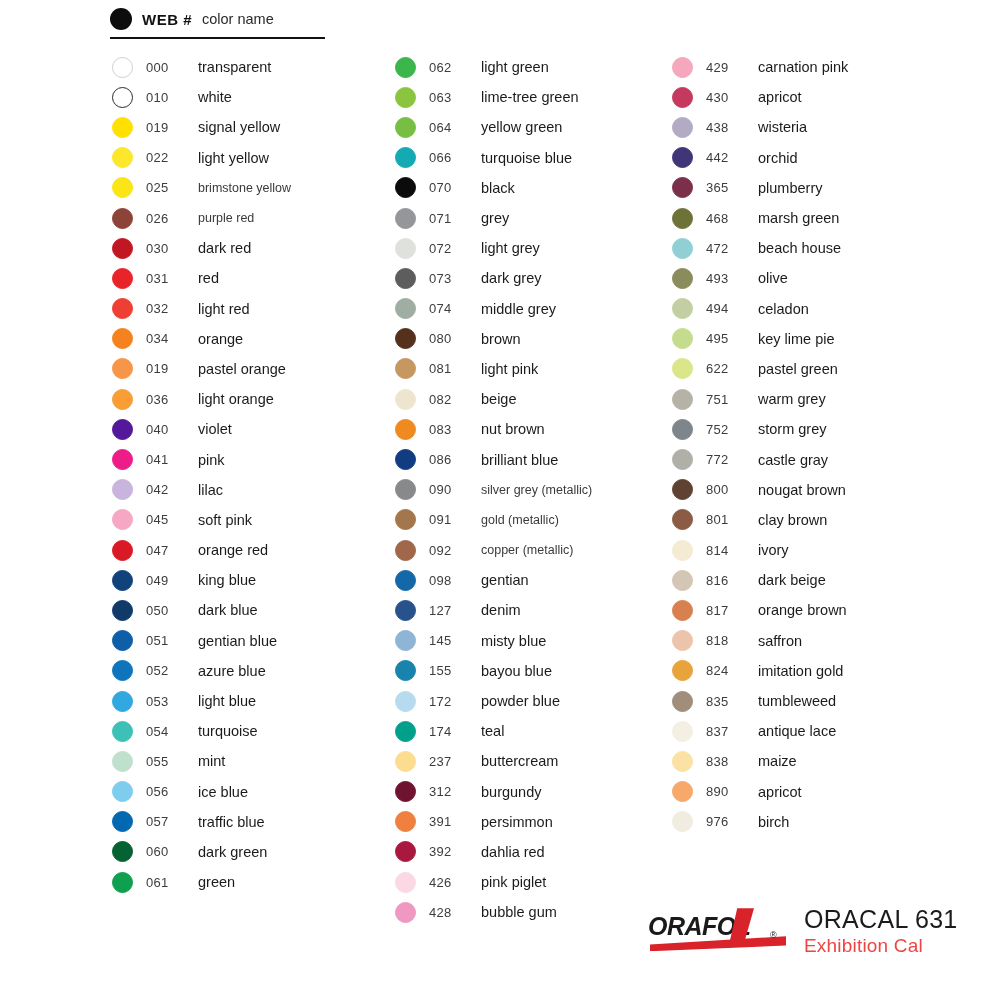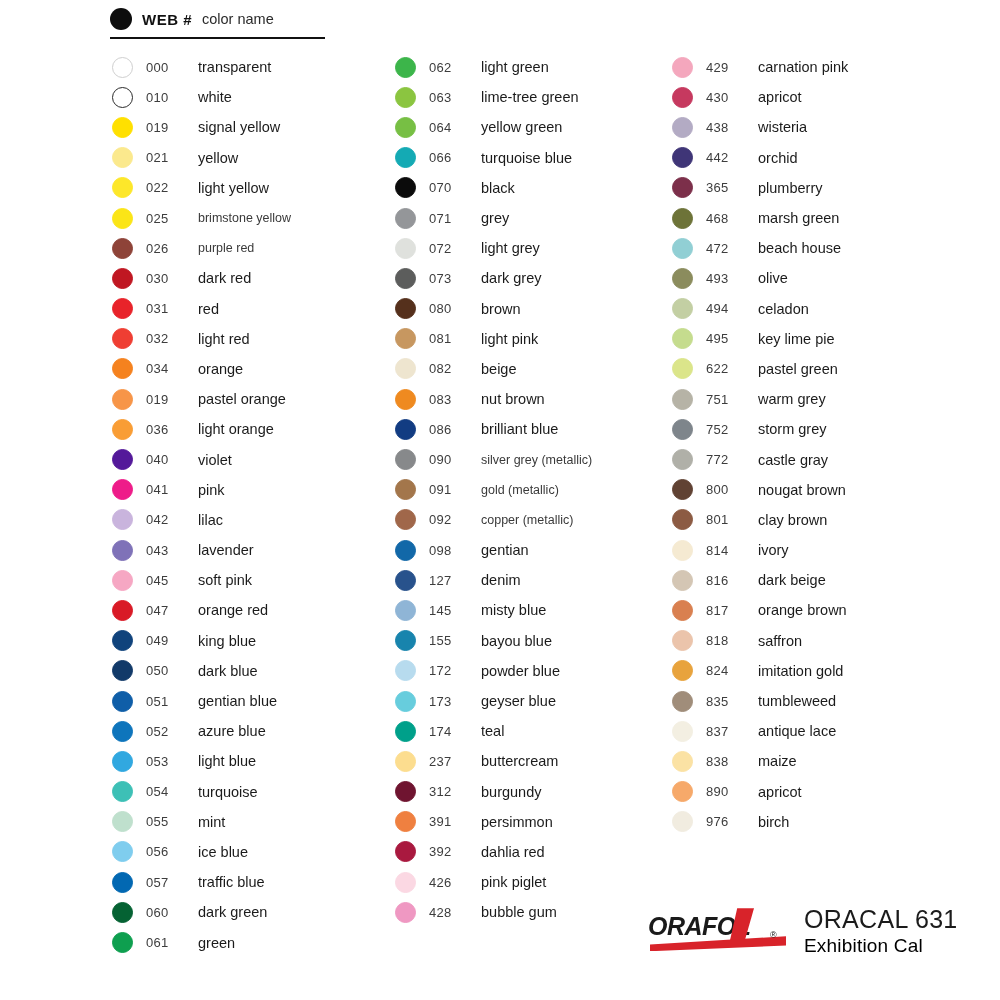--- a/index.html
+++ b/index.html
@@ -150,21 +150,21 @@
     padding-left: 14px;
   }
   .logo-title {
     font-size: 25px;
     color: #1b1b1b;
     letter-spacing: 0.3px;
     line-height: 1.15;
   }
   .logo-sub {
     font-size: 19px;
-    color: #000000;
+    color: #ef4444;
     letter-spacing: 0.2px;
     line-height: 1.25;
   }
 </style>
 </head>
 <body>
 
 <div class="sheet">
 
   <div class="header">
@@ -186,25 +186,20 @@
         <span class="swatch" style="background: rgb(255, 255, 255); border: 1px solid rgb(43, 43, 43);"></span>
         <span class="code">010</span>
         <span class="cname">white</span>
       </div>
       <div class="swatch-row">
         <span class="swatch" style="background: rgb(255, 224, 0); border: 1px solid rgb(255, 224, 0);"></span>
         <span class="code">019</span>
         <span class="cname">signal yellow</span>
       </div>
       <div class="swatch-row">
-        <span class="swatch" style="background: rgb(251, 233, 141); border: 1px solid rgb(251, 233, 141);"></span>
-        <span class="code">021</span>
-        <span class="cname">yellow</span>
-      </div>
-      <div class="swatch-row">
         <span class="swatch" style="background: rgb(253, 231, 42); border: 1px solid rgb(253, 231, 42);"></span>
         <span class="code">022</span>
         <span class="cname">light yellow</span>
       </div>
       <div class="swatch-row">
         <span class="swatch" style="background: rgb(251, 229, 23); border: 1px solid rgb(251, 229, 23);"></span>
         <span class="code">025</span>
         <span class="cname small">brimstone yellow</span>
       </div>
       <div class="swatch-row">
@@ -251,25 +246,20 @@
         <span class="swatch" style="background: rgb(238, 28, 137); border: 1px solid rgb(238, 28, 137);"></span>
         <span class="code">041</span>
         <span class="cname">pink</span>
       </div>
       <div class="swatch-row">
         <span class="swatch" style="background: rgb(201, 180, 221); border: 1px solid rgb(201, 180, 221);"></span>
         <span class="code">042</span>
         <span class="cname">lilac</span>
       </div>
       <div class="swatch-row">
-        <span class="swatch" style="background: rgb(127, 114, 184); border: 1px solid rgb(127, 114, 184);"></span>
-        <span class="code">043</span>
-        <span class="cname">lavender</span>
-      </div>
-      <div class="swatch-row">
         <span class="swatch" style="background: rgb(246, 167, 195); border: 1px solid rgb(246, 167, 195);"></span>
         <span class="code">045</span>
         <span class="cname">soft pink</span>
       </div>
       <div class="swatch-row">
         <span class="swatch" style="background: rgb(217, 26, 38); border: 1px solid rgb(217, 26, 38);"></span>
         <span class="code">047</span>
         <span class="cname">orange red</span>
       </div>
       <div class="swatch-row">
@@ -363,20 +353,25 @@
         <span class="swatch" style="background: rgb(223, 225, 221); border: 1px solid rgb(223, 225, 221);"></span>
         <span class="code">072</span>
         <span class="cname">light grey</span>
       </div>
       <div class="swatch-row">
         <span class="swatch" style="background: rgb(92, 93, 92); border: 1px solid rgb(92, 93, 92);"></span>
         <span class="code">073</span>
         <span class="cname">dark grey</span>
       </div>
       <div class="swatch-row">
+        <span class="swatch" style="background: rgb(159, 173, 163); border: 1px solid rgb(159, 173, 163);"></span>
+        <span class="code">074</span>
+        <span class="cname">middle grey</span>
+      </div>
+      <div class="swatch-row">
         <span class="swatch" style="background: rgb(85, 48, 28); border: 1px solid rgb(85, 48, 28);"></span>
         <span class="code">080</span>
         <span class="cname">brown</span>
       </div>
       <div class="swatch-row">
         <span class="swatch" style="background: rgb(199, 151, 96); border: 1px solid rgb(199, 151, 96);"></span>
         <span class="code">081</span>
         <span class="cname">light pink</span>
       </div>
       <div class="swatch-row">
@@ -426,25 +421,20 @@
       </div>
       <div class="swatch-row">
         <span class="swatch" style="background: rgb(24, 132, 173); border: 1px solid rgb(24, 132, 173);"></span>
         <span class="code">155</span>
         <span class="cname">bayou blue</span>
       </div>
       <div class="swatch-row">
         <span class="swatch" style="background: rgb(183, 219, 238); border: 1px solid rgb(183, 219, 238);"></span>
         <span class="code">172</span>
         <span class="cname">powder blue</span>
-      </div>
-      <div class="swatch-row">
-        <span class="swatch" style="background: rgb(103, 205, 221); border: 1px solid rgb(103, 205, 221);"></span>
-        <span class="code">173</span>
-        <span class="cname">geyser blue</span>
       </div>
       <div class="swatch-row">
         <span class="swatch" style="background: rgb(0, 160, 138); border: 1px solid rgb(0, 160, 138);"></span>
         <span class="code">174</span>
         <span class="cname">teal</span>
       </div>
       <div class="swatch-row">
         <span class="swatch" style="background: rgb(252, 221, 143); border: 1px solid rgb(252, 221, 143);"></span>
         <span class="code">237</span>
         <span class="cname">buttercream</span>

